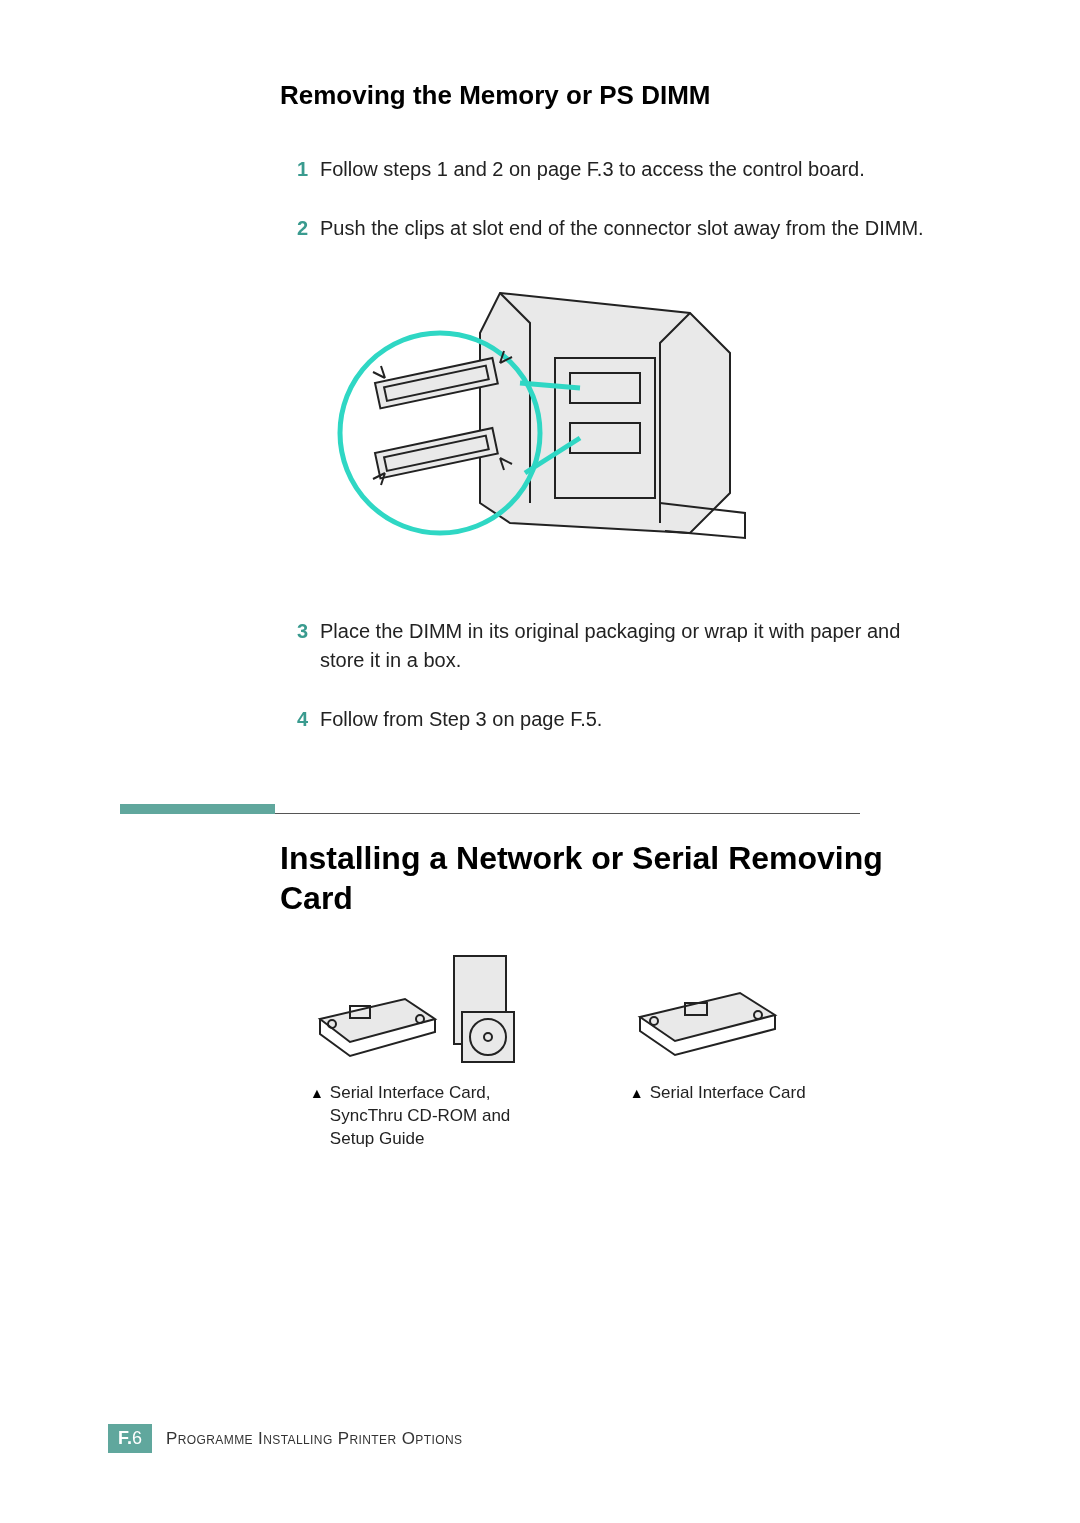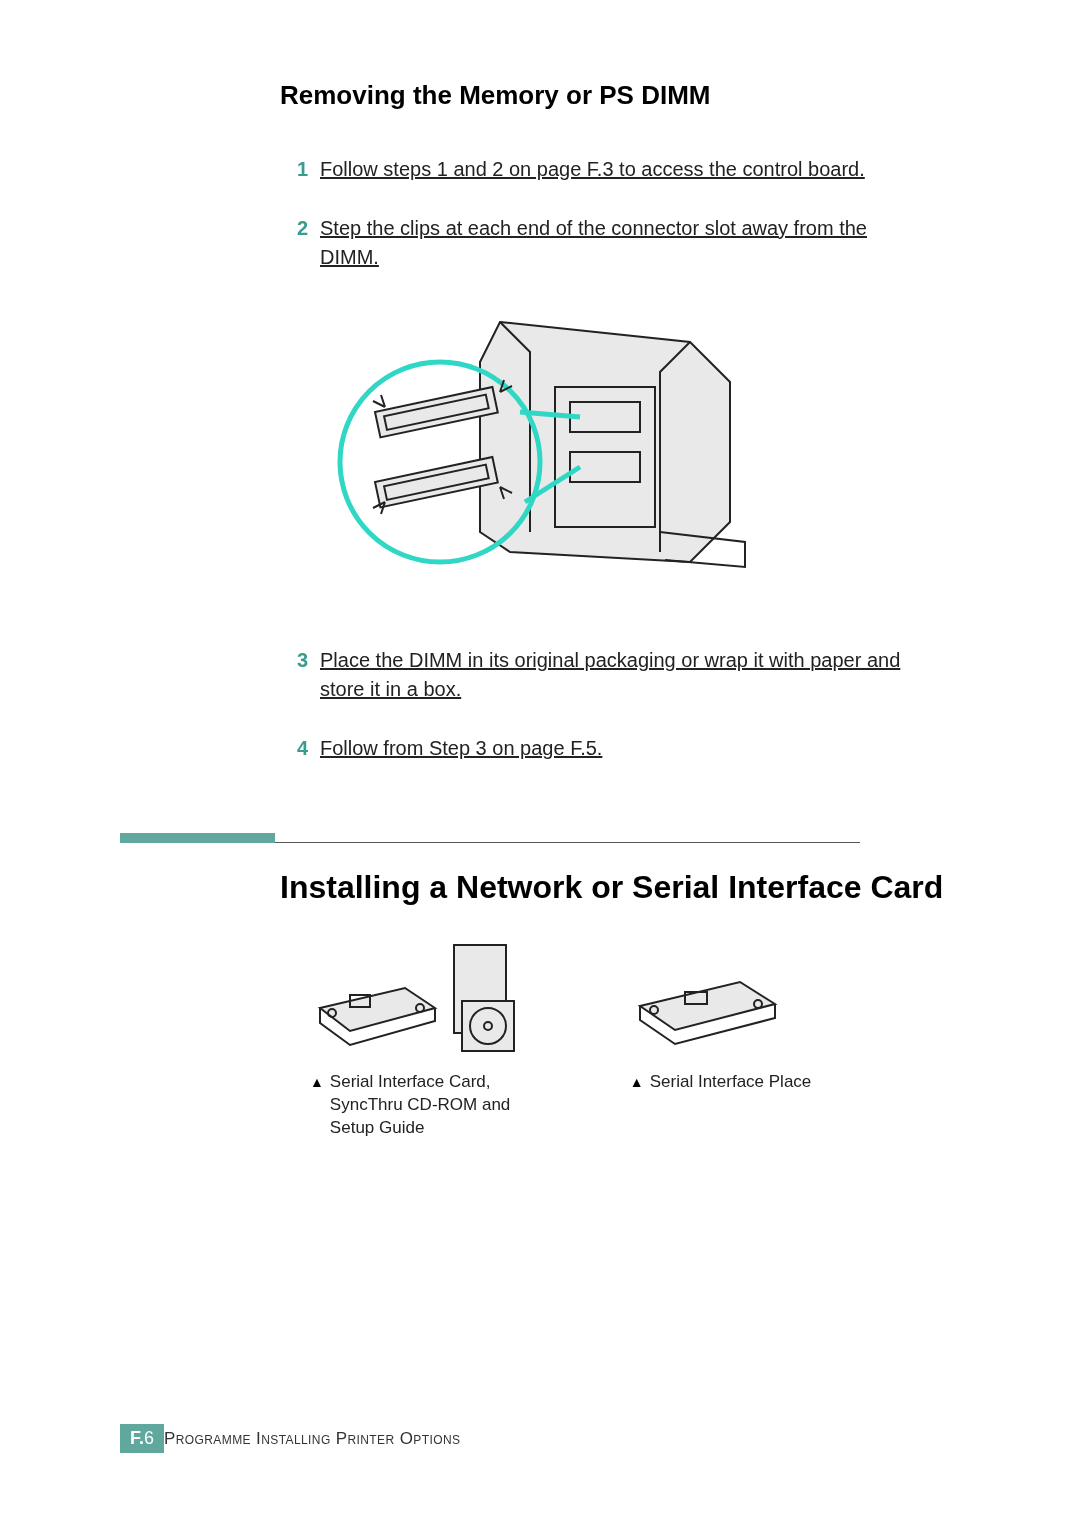--- a/index.html
+++ b/index.html
@@ -37,21 +37,20 @@
     color: #3a9b8f;
     font-weight: 700;
     width: 28px;
     flex-shrink: 0;
     text-align: right;
     margin-right: 12px;
     font-size: 20px;
   }
   .step-text {
     flex: 1;
-    text-decoration: underline;
   }
   .illustration {
     margin: 10px 0 40px 210px;
   }
   .illus-printer {
     width: 430px;
     height: 300px;
     position: relative;
   }
   .hr-block {
@@ -107,25 +106,25 @@
     display: flex;
     gap: 6px;
   }
   .tri {
     font-size: 14px;
     color: #000;
     margin-top: 2px;
   }
   .footer {
     position: absolute;
-    left: 120px;
+    left: 108px;
     bottom: 70px;
     display: flex;
     align-items: center;
-    gap: 0;
+    gap: 14px;
   }
   .page-badge {
     background: #60a79d;
     color: #fff;
     font-size: 18px;
     padding: 4px 10px;
     font-weight: 400;
   }
   .page-badge b { font-weight: 700; }
   .footer-text {
@@ -147,21 +146,21 @@
 
   <h2 class="section-heading">Removing the Memory or PS DIMM</h2>
 
   <div class="steps">
     <div class="step">
       <div class="step-num">1</div>
       <div class="step-text">Follow steps 1 and 2 on page F.3 to access the control board.</div>
     </div>
     <div class="step">
       <div class="step-num">2</div>
-      <div class="step-text">Step the clips at each end of the connector slot away from the DIMM.</div>
+      <div class="step-text">Push the clips at slot end of the connector slot away from the DIMM.</div>
     </div>
   </div>
 
   <div class="illustration">
     <svg class="illus-printer" viewBox="0 0 430 300">
 
       <path class="svg-fill" d="M170 20 L360 40 L400 80 L400 220 L360 260 L180 250 L150 230 L150 60 Z"></path>
       <path class="svg-stroke" d="M170 20 L200 50 L200 230"></path>
       <path class="svg-stroke" d="M360 40 L330 70 L330 250"></path>
 
@@ -200,21 +199,21 @@
       <div class="step-num">4</div>
       <div class="step-text">Follow from Step 3 on page F.5.</div>
     </div>
   </div>
 
   <div class="hr-block">
     <div class="hr-left"></div>
     <div class="hr-right"></div>
   </div>
 
-  <h1 class="big-heading">Installing a Network or Serial Interface Card</h1>
+  <h1 class="big-heading">Installing a Network or Serial Removing Card</h1>
 
 
   <div class="package-row">
 
     <div class="pkg-col">
       <div class="pkg-img">
 
         <svg width="130" height="80" viewBox="0 0 130 80">
           <path class="svg-fill" d="M10 35 L95 15 L125 35 L40 58 Z"></path>
           <path class="svg-stroke" d="M10 35 L10 50 L40 72 L125 48 L125 35"></path>
@@ -241,21 +240,21 @@
         <svg width="150" height="85" viewBox="0 0 150 85">
           <path class="svg-fill" d="M10 38 L110 14 L145 36 L45 62 Z"></path>
           <path class="svg-stroke" d="M10 38 L10 52 L45 76 L145 50 L145 36"></path>
           <rect class="svg-stroke" x="55" y="24" width="22" height="12"></rect>
           <circle class="svg-stroke" cx="128" cy="36" r="4"></circle>
           <circle class="svg-stroke" cx="24" cy="42" r="4"></circle>
         </svg>
       </div>
       <div class="pkg-caption">
         <span class="tri">▲</span>
-        <span>Serial Interface Place</span>
+        <span>Serial Interface Card</span>
       </div>
     </div>
 
   </div>
 
   <div class="footer">
     <span class="page-badge">
       <b>F.</b><span>6</span>
     </span>
     <span class="footer-text">Programme Installing Printer Options</span>

